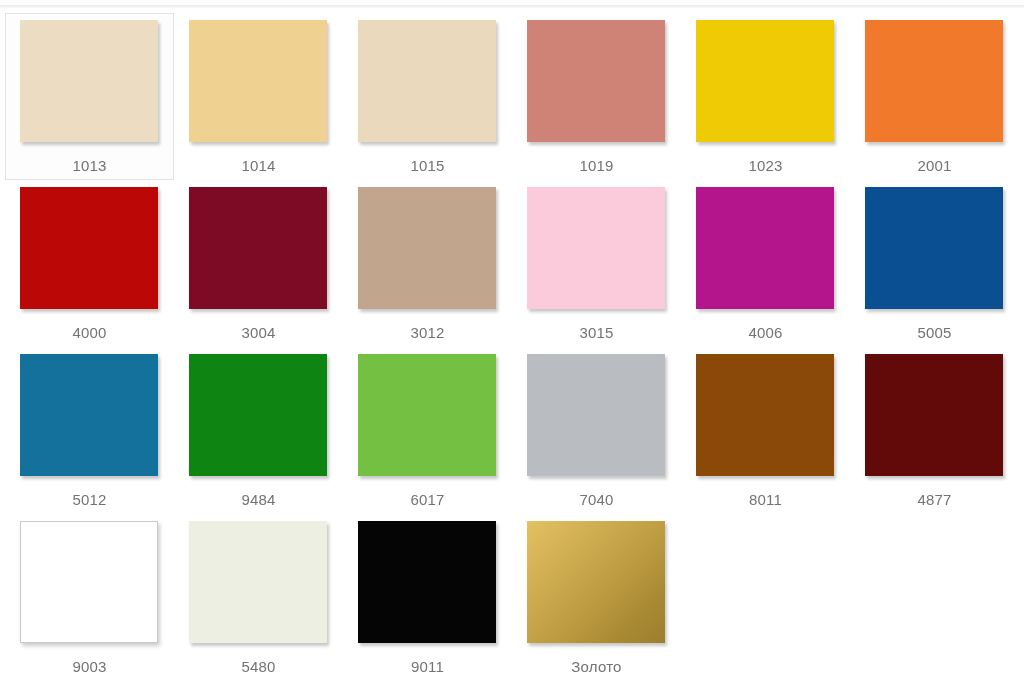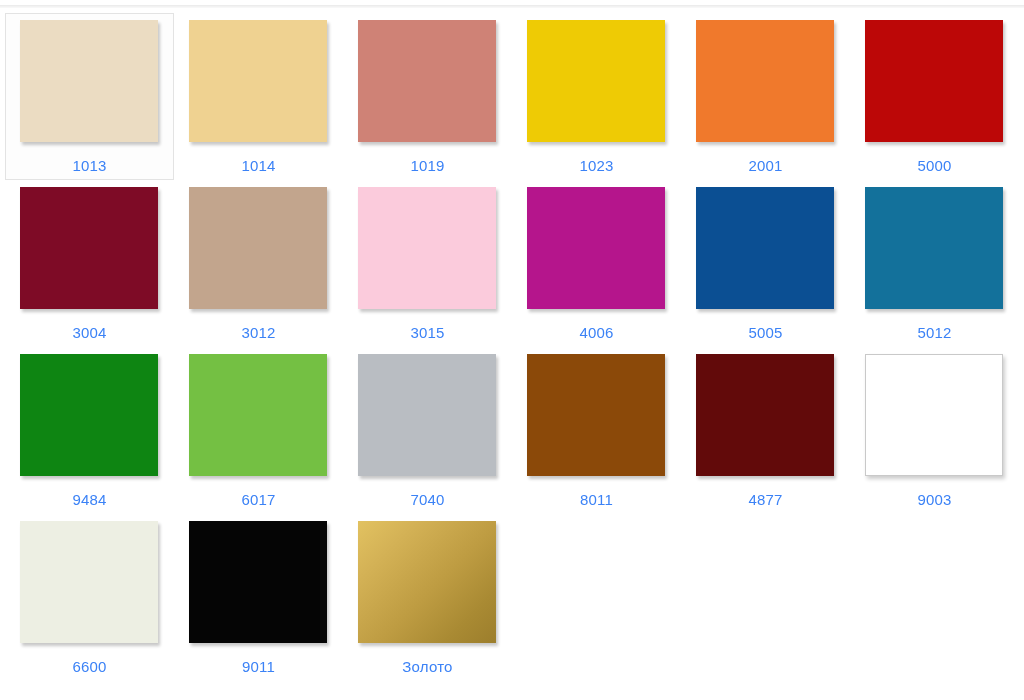--- a/index.html
+++ b/index.html
@@ -76,21 +76,21 @@
 
   .swatch-chip.bordered {
     border: 1px solid #c9c9c9;
     box-shadow: 2px 3px 4px rgba(0,0,0,0.20);
   }
 
   .swatch-label {
     margin-top: 13px;
     font-size: 15px;
     line-height: 18px;
-    color: #3b82f6;
+    color: #737373;
     text-align: center;
     letter-spacing: 0.2px;
     white-space: nowrap;
   }
 </style>
 </head>
 <body>
 
 <div id="page">
 
@@ -104,41 +104,47 @@
         <div class="swatch-label">1013</div>
       </div>
       <div class="swatch-cell">
         <div class="swatch-chip-wrap">
           <div class="swatch-chip" style="background: rgb(239, 210, 145);"></div>
         </div>
         <div class="swatch-label">1014</div>
       </div>
       <div class="swatch-cell">
         <div class="swatch-chip-wrap">
+          <div class="swatch-chip" style="background: rgb(235, 217, 189);"></div>
+        </div>
+        <div class="swatch-label">1015</div>
+      </div>
+      <div class="swatch-cell">
+        <div class="swatch-chip-wrap">
           <div class="swatch-chip" style="background: rgb(207, 130, 118);"></div>
         </div>
         <div class="swatch-label">1019</div>
       </div>
       <div class="swatch-cell">
         <div class="swatch-chip-wrap">
           <div class="swatch-chip" style="background: rgb(238, 203, 5);"></div>
         </div>
         <div class="swatch-label">1023</div>
       </div>
       <div class="swatch-cell">
         <div class="swatch-chip-wrap">
           <div class="swatch-chip" style="background: rgb(240, 121, 44);"></div>
         </div>
         <div class="swatch-label">2001</div>
       </div>
       <div class="swatch-cell">
         <div class="swatch-chip-wrap">
           <div class="swatch-chip" style="background: rgb(188, 7, 7);"></div>
         </div>
-        <div class="swatch-label">5000</div>
+        <div class="swatch-label">4000</div>
       </div>
       <div class="swatch-cell">
         <div class="swatch-chip-wrap">
           <div class="swatch-chip" style="background: rgb(126, 11, 38);"></div>
         </div>
         <div class="swatch-label">3004</div>
       </div>
       <div class="swatch-cell">
         <div class="swatch-chip-wrap">
           <div class="swatch-chip" style="background: rgb(194, 165, 141);"></div>
@@ -202,21 +208,21 @@
       <div class="swatch-cell">
         <div class="swatch-chip-wrap">
           <div class="swatch-chip bordered" style="background: rgb(255, 255, 255);"></div>
         </div>
         <div class="swatch-label">9003</div>
       </div>
       <div class="swatch-cell">
         <div class="swatch-chip-wrap">
           <div class="swatch-chip" style="background: rgb(237, 239, 227);"></div>
         </div>
-        <div class="swatch-label">6600</div>
+        <div class="swatch-label">5480</div>
       </div>
       <div class="swatch-cell">
         <div class="swatch-chip-wrap">
           <div class="swatch-chip" style="background: rgb(5, 5, 5);"></div>
         </div>
         <div class="swatch-label">9011</div>
       </div>
       <div class="swatch-cell">
         <div class="swatch-chip-wrap">
           <div class="swatch-chip" style="background: linear-gradient(135deg, rgb(226, 194, 97) 0%, rgb(212, 178, 86) 22%, rgb(190, 156, 66) 55%, rgb(169, 138, 51) 80%, rgb(156, 126, 44) 100%);"></div>

